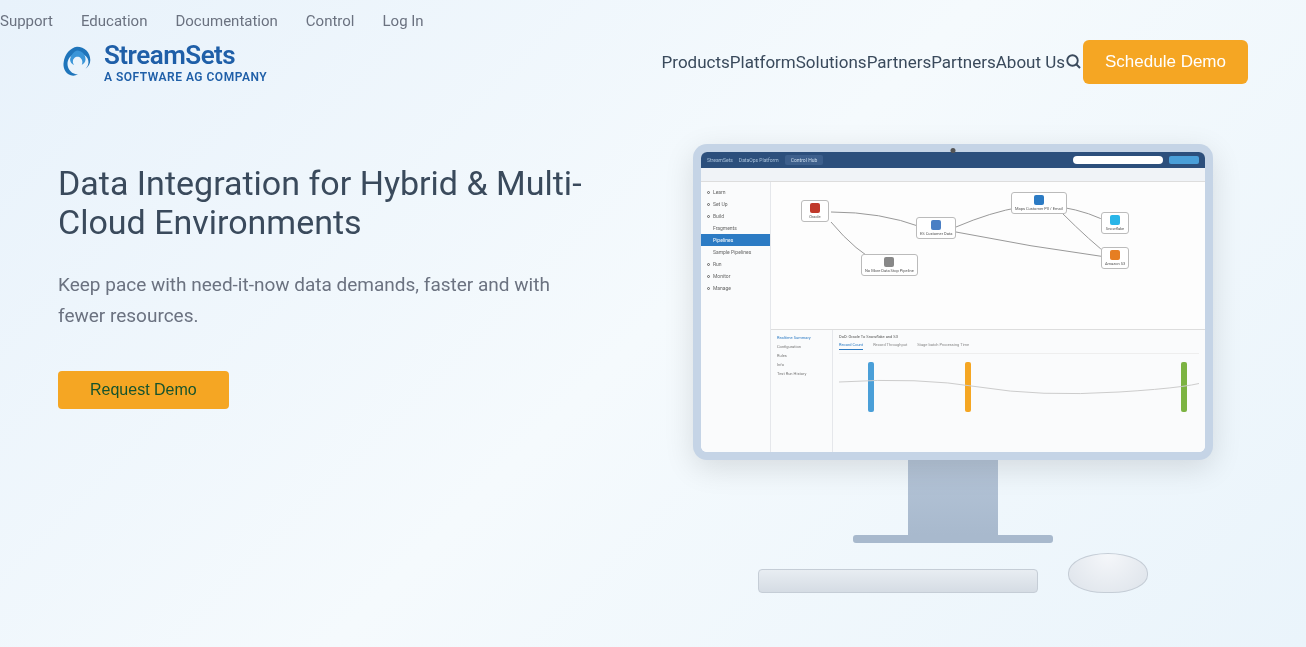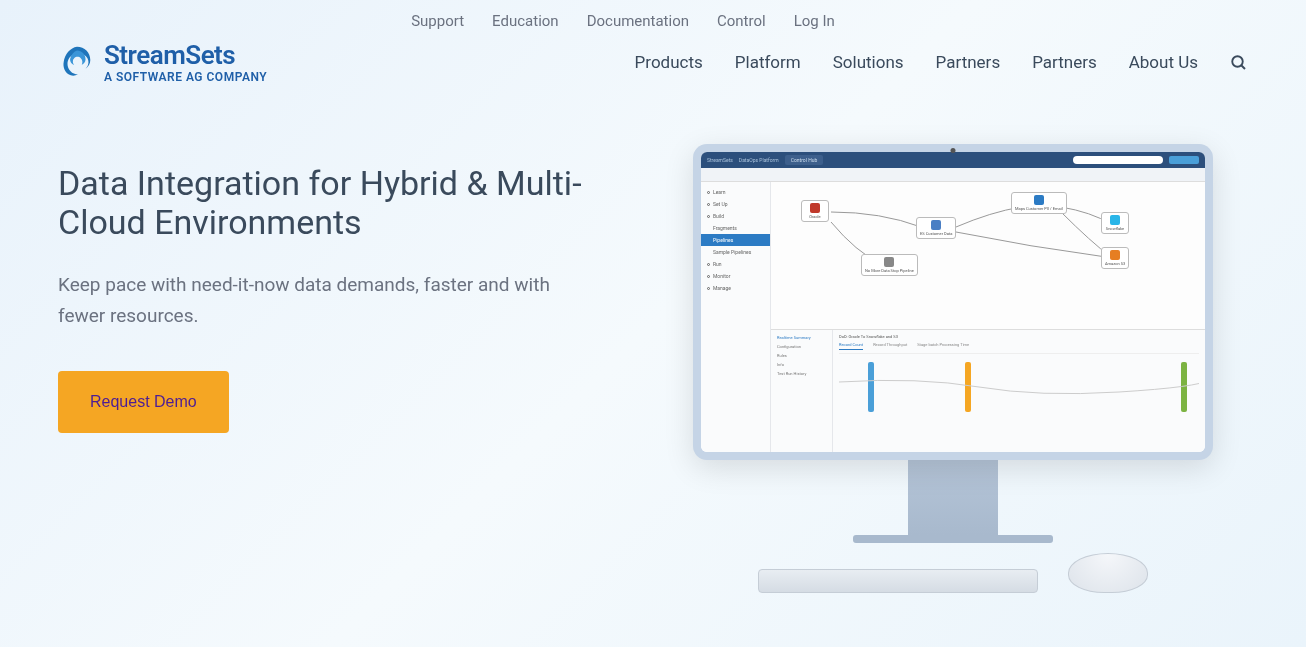--- a/index.html
+++ b/index.html
@@ -5,21 +5,21 @@
 * { margin: 0; padding: 0; box-sizing: border-box; }
 body {
   font-family: -apple-system, BlinkMacSystemFont, "Segoe UI", Roboto, "Helvetica Neue", Arial, sans-serif;
   background: linear-gradient(135deg, #e8f2fb 0%, #f5fafd 50%, #eaf4fb 100%);
   width: 1306px;
   height: 647px;
   overflow: hidden;
 }
 .top-nav {
   display: flex;
-  justify-content: center;
+  justify-content: flex-start;
   padding: 12px 60px 0 0;
   gap: 28px;
 }
 .top-nav a {
   color: #6b7280;
   text-decoration: none;
   font-size: 15px;
 }
 .header {
   display: flex;
@@ -46,22 +46,21 @@
   letter-spacing: -0.5px;
 }
 .logo-tagline {
   font-size: 12px;
   font-weight: 600;
   color: #1f5fa8;
   letter-spacing: 0.5px;
 }
 .main-nav {
   display: flex;
-  align-items: flex-end;
-  gap: 32px;
+  align-items: center;
   margin-left: auto;
 }
 .main-nav a {
   color: #3a4a5c;
   text-decoration: none;
   font-size: 17px;
 }
 .search-icon {
   width: 18px;
   height: 18px;
@@ -100,23 +99,23 @@
   line-height: 1.6;
   margin-bottom: 40px;
   max-width: 520px;
 }
 .hero-buttons {
   display: flex;
   gap: 20px;
 }
 .btn-orange {
   background: #f5a623;
-  color: #4c1d95;
+  color: #14532d;
   border: none;
-  padding: 22px 32px;
+  padding: 10px 32px;
   border-radius: 4px;
   font-size: 16px;
   cursor: pointer;
 }
 .btn-blue {
   background: #2196cf;
   color: white;
   border: none;
   padding: 14px 38px;
   border-radius: 4px;
@@ -351,20 +350,21 @@
     <a href="#">Products</a>
     <a href="#">Platform</a>
     <a href="#">Solutions</a>
     <a href="#">Partners</a>
     <a href="#">Partners</a>
     <a href="#">About Us</a>
     <svg class="search-icon" viewBox="0 0 24 24" fill="none" stroke="currentColor" stroke-width="2.5">
       <circle cx="10" cy="10" r="7"></circle>
       <line x1="20" y1="20" x2="15" y2="15"></line>
     </svg>
+    <button class="cta-btn">Schedule Demo</button>
   </div>
 </div>
 
 <div class="hero">
   <div class="hero-left">
     <h1 class="hero-title">Data Integration for Hybrid &amp; Multi-Cloud Environments</h1>
     <p class="hero-subtitle">Keep pace with need-it-now data demands, faster and with fewer resources.</p>
     <div class="hero-buttons">
       <button class="btn-orange">Request Demo</button>
     </div>

